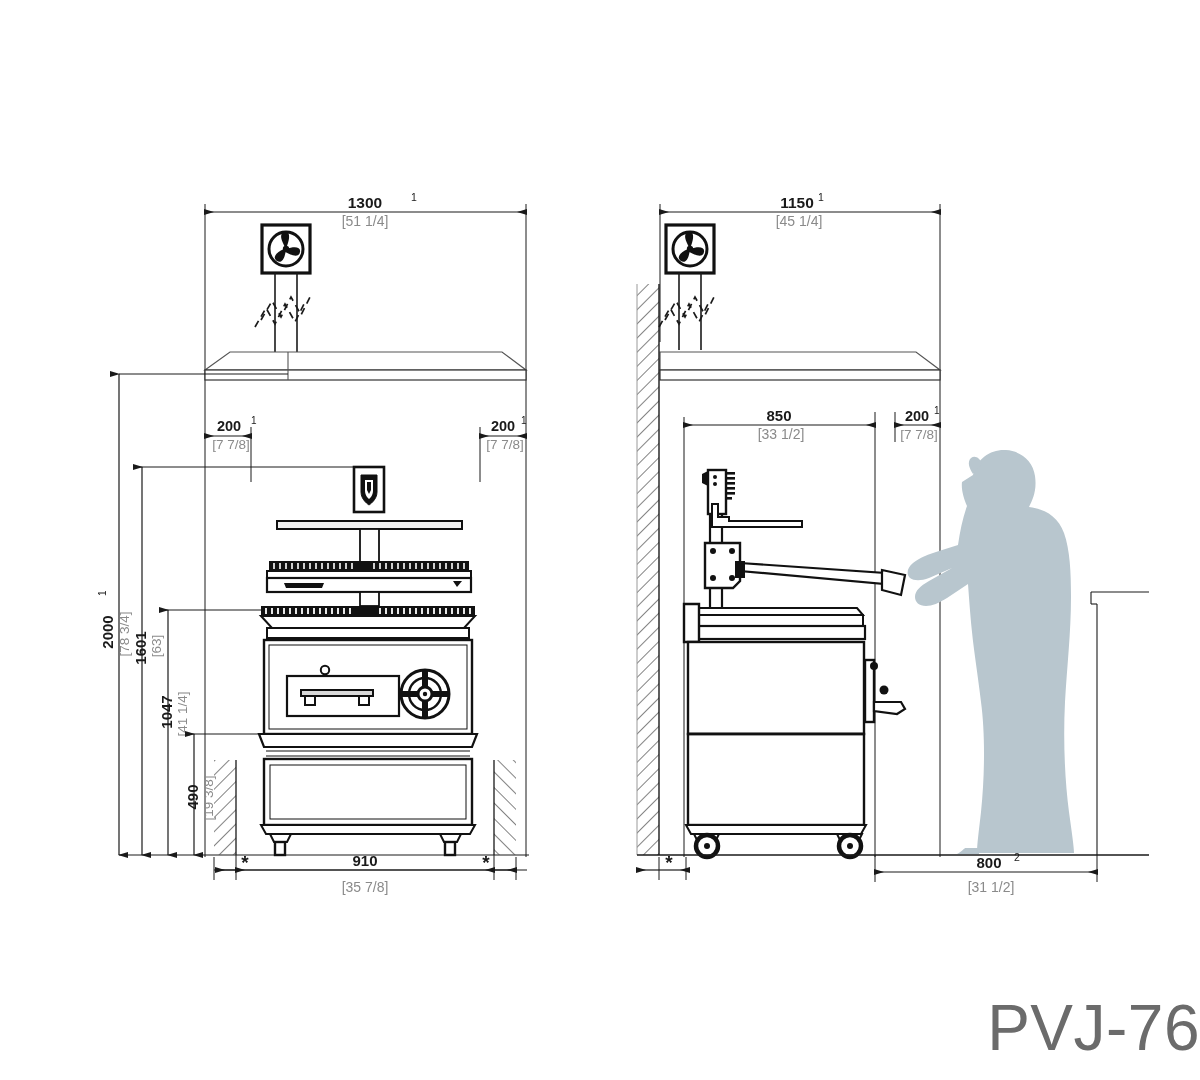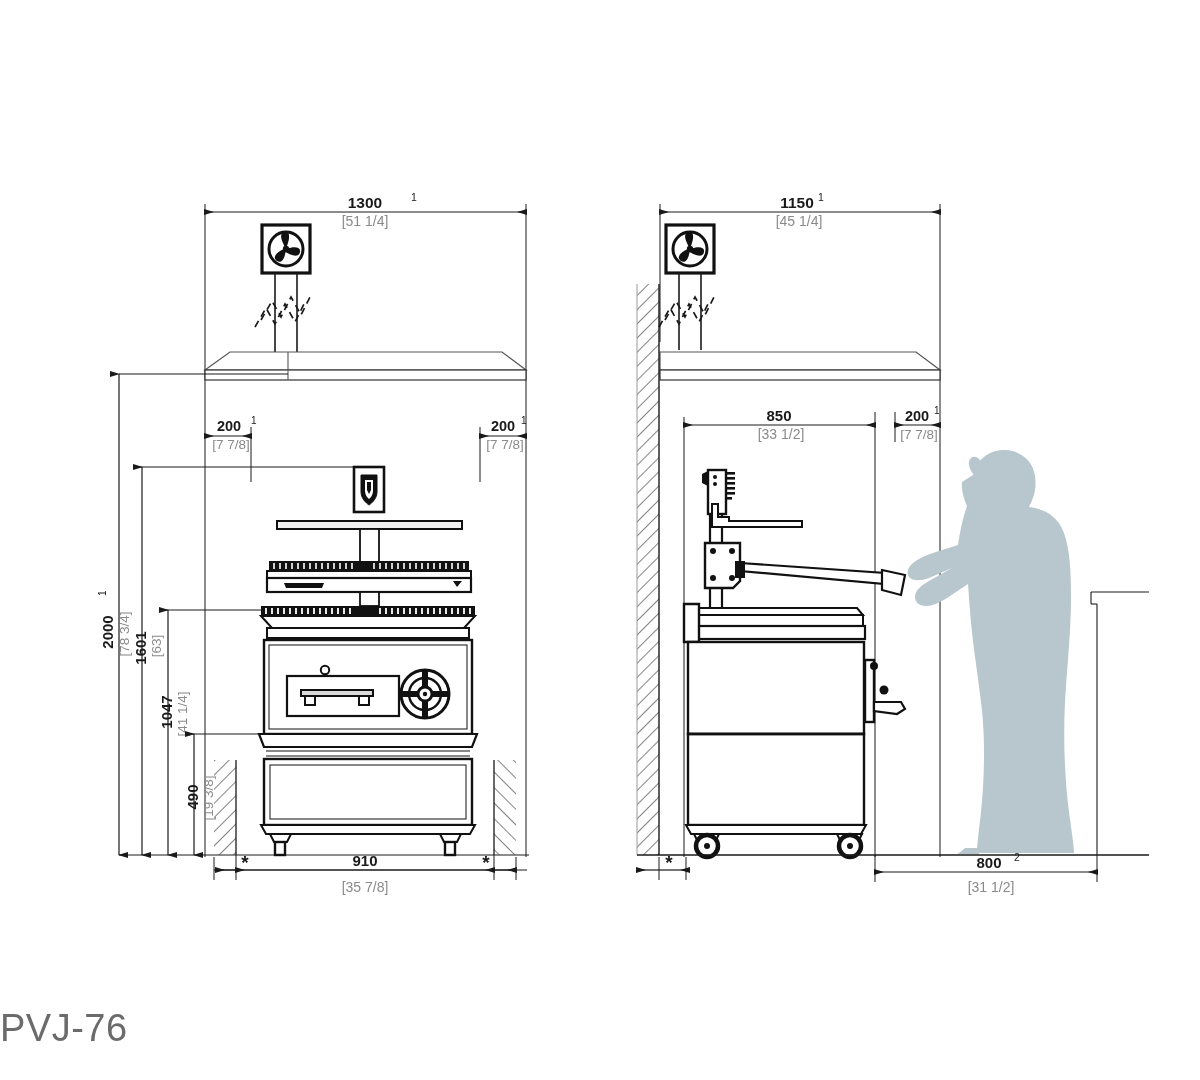--- a/index.html
+++ b/index.html
@@ -25,22 +25,22 @@
   #drawing-svg {
     display: block;
     width: 1200px;
     height: 1080px;
   }
   .model-title {
     position: absolute;
     left: 0;
     top: 985px;
     width: 1200px;
-    text-align: left;
-    font-size: 38px;
+    text-align: right;
+    font-size: 64px;
     font-weight: 400;
     color: #6b6b6b;
     letter-spacing: 0.5px;
     font-family: "Liberation Sans", sans-serif;
     line-height: 62px;
     user-select: none;
   }
 </style>
 </head>
 <body>

